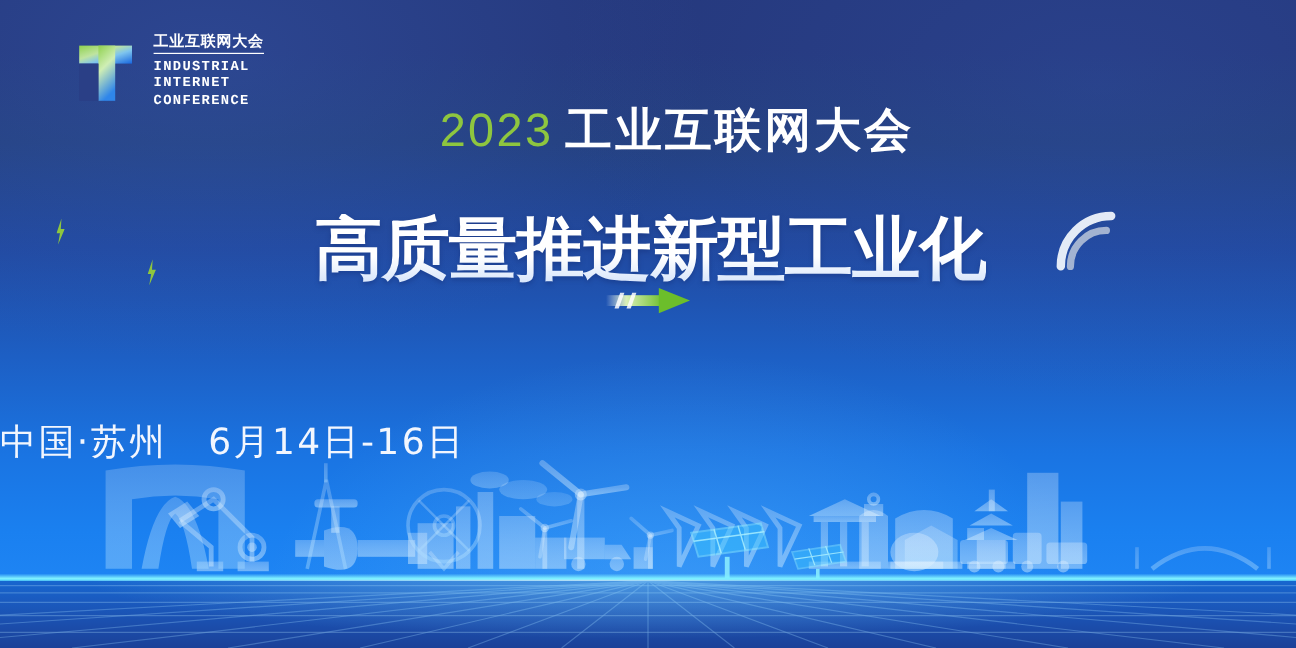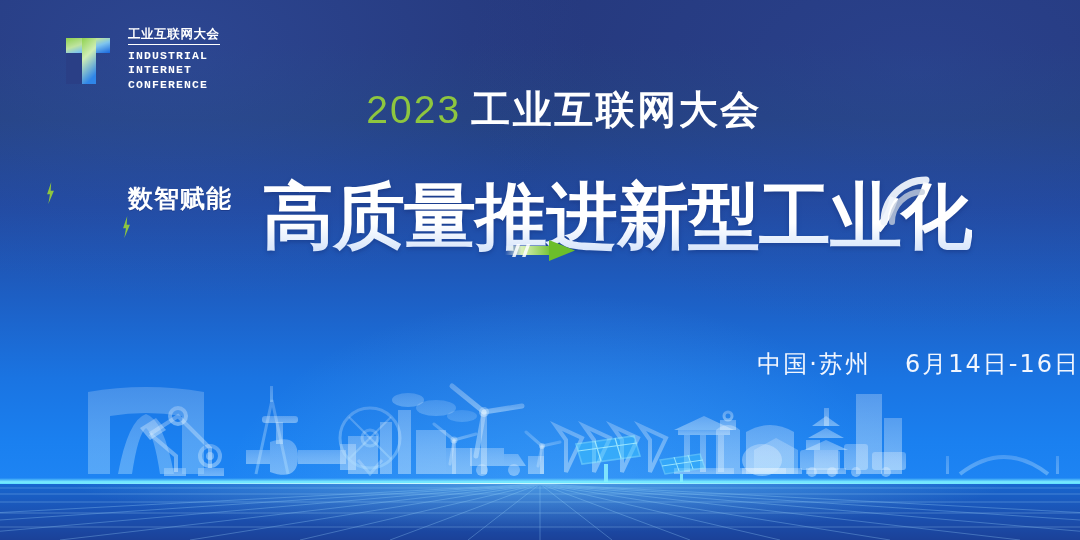--- a/index.html
+++ b/index.html
@@ -47,35 +47,35 @@
   .sl-small{position:absolute;left:128px;top:8px;display:flex;flex-direction:column;
       gap:4px;line-height:1;}
   .sl-small span{font-size:25px;font-weight:700;color:#ffffff;letter-spacing:1px;
       font-family:"DejaVu Sans","Liberation Sans",sans-serif;
       text-shadow:0 1px 0 rgba(20,40,110,.45);}
   .bolt{position:absolute;width:9px;height:22px;background:#8ec63f;
       clip-path:polygon(58% 0,12% 56%,44% 56%,26% 100%,88% 40%,52% 40%);}
   .bolt-1{left:46px;top:4px;}
   .bolt-2{left:122px;top:38px;}
 
-  .sl-big{position:absolute;left:262px;top:0;font-size:72px;font-weight:700;
+  .sl-big{position:absolute;left:262px;top:0;font-size:57px;font-weight:700;
       letter-spacing:-1px;line-height:1.08;white-space:nowrap;
       font-family:"DejaVu Sans","Liberation Sans",sans-serif;
       background:linear-gradient(180deg,#ffffff 0%,#ffffff 58%,#cfe0fa 100%);
       -webkit-background-clip:text;background-clip:text;color:transparent;
       filter:drop-shadow(0 2px 2px rgba(15,35,100,.35));}
 
   .arrow{position:absolute;left:505px;top:60px;width:72px;height:26px;}
   .arrow svg{display:block;}
 
   .wifi{position:absolute;left:878px;top:172px;width:58px;height:58px;}
 
   
-  .date-line{position:absolute;left:0;right:0;top:348px;text-align:right;
-      font-size:24px;color:#f2f6fe;letter-spacing:2px;font-weight:400;
+  .date-line{position:absolute;left:0;right:0;top:348px;text-align:left;
+      font-size:30px;color:#f2f6fe;letter-spacing:2px;font-weight:400;
       font-family:"DejaVu Sans","Liberation Sans",sans-serif;}
   .date-line .sep{display:inline-block;width:34px;}
 
   
   .skyline{position:absolute;left:0;bottom:56px;width:1080px;height:120px;}
   .skyline svg{display:block;width:1080px;height:120px;}
 
   
   .horizon{position:absolute;left:0;bottom:52px;width:1080px;height:10px;
      background:linear-gradient(180deg,rgba(120,225,255,0) 0%,#7ff0ff 40%,#29c6ff 72%,rgba(30,140,240,0) 100%);
@@ -130,21 +130,20 @@
   <div class="title-wrap">
     <div class="title-main">
       <span class="t-year">2023</span><span class="t-cn">工业互联网大会</span>
     </div>
   </div>
 
   <div class="slogan">
     <div class="slogan-inner">
 
       <div class="sl-small">
-        <span>数智赋能</span>
       </div>
       <div class="bolt bolt-1"></div>
       <div class="bolt bolt-2"></div>
 
       <div class="sl-big">高质量推进新型工业化</div>
 
       <div class="arrow">
         <svg viewBox="0 0 72 26">
           <defs>
             <linearGradient id="ag" x1="0" y1="0" x2="1" y2="0">

